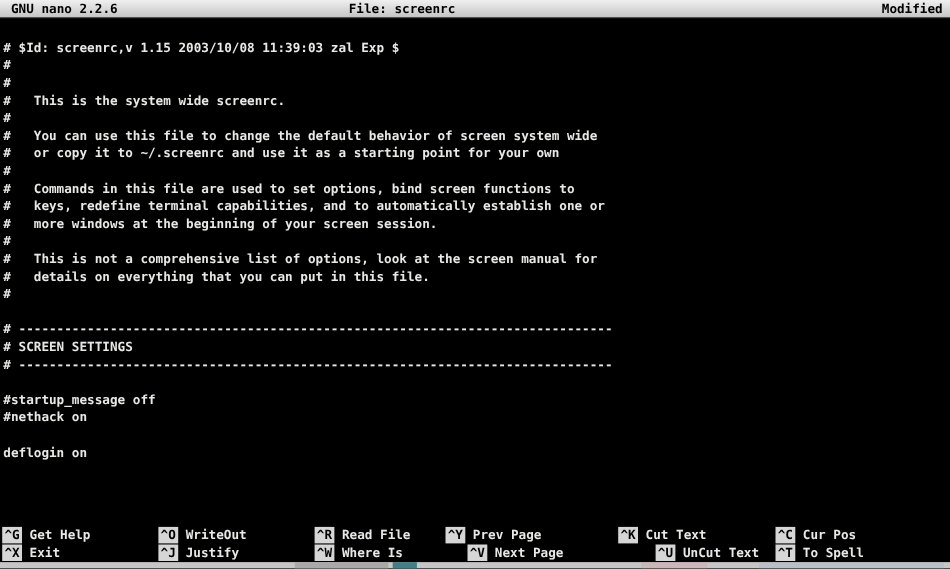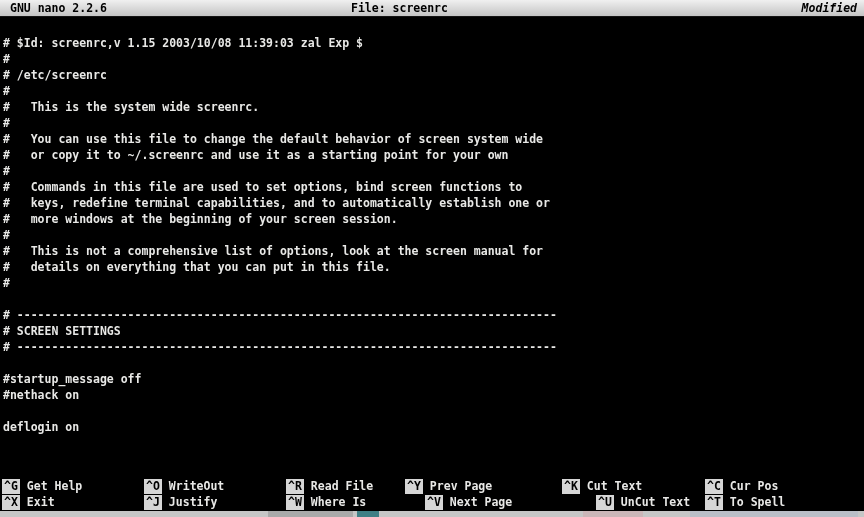--- a/index.html
+++ b/index.html
@@ -18,22 +18,22 @@
   .titlebar {
     position: absolute;
     top: 0; left: 0; right: 0;
     height: 17px;
     background: linear-gradient(180deg, #f0f0f0 0%, #dcdcdc 45%, #c4c4c4 100%);
     border-bottom: 1px solid #141414;
     color: #000;
     line-height: 16px;
   }
   .titlebar .app  { position: absolute; left: 10px;  top: 0; white-space: pre; }
-  .titlebar .file { position: absolute; left: 317px; top: 0; white-space: pre; margin-left: 34px; }
-  .titlebar .mod  { position: absolute; right: 7px;  top: 0; white-space: pre; font-style: italic; }
+  .titlebar .file { position: absolute; left: 317px; top: 0; white-space: pre; }
+  .titlebar .mod  { position: absolute; right: 7px;  top: 0; white-space: pre; }
   
   .editor {
     position: absolute;
     top: 35px; left: 3px; right: 0;
     color: #e8e8e6;
   }
   .line { height: 16px; line-height: 16px; white-space: pre; }
   .cursor { background: #dcdcdc; color: #000; }
   
   .shortcuts {
@@ -70,21 +70,20 @@
   <div class="titlebar">
     <span class="app">GNU nano 2.2.6</span>
     <span class="file">File: screenrc</span>
     <span class="mod">Modified</span>
   </div>
 
   <div class="editor">
     <div>
         <div class="line"># $Id: screenrc,v 1.15 2003/10/08 11:39:03 zal Exp $</div>
         <div class="line">#</div>
-        <div class="line"># /etc/screenrc</div>
         <div class="line">#</div>
         <div class="line">#   This is the system wide screenrc.</div>
         <div class="line">#</div>
         <div class="line">#   You can use this file to change the default behavior of screen system wide</div>
         <div class="line">#   or copy it to ~/.screenrc and use it as a starting point for your own</div>
         <div class="line">#</div>
         <div class="line">#   Commands in this file are used to set options, bind screen functions to</div>
         <div class="line">#   keys, redefine terminal capabilities, and to automatically establish one or</div>
         <div class="line">#   more windows at the beginning of your screen session.</div>
         <div class="line">#</div>

